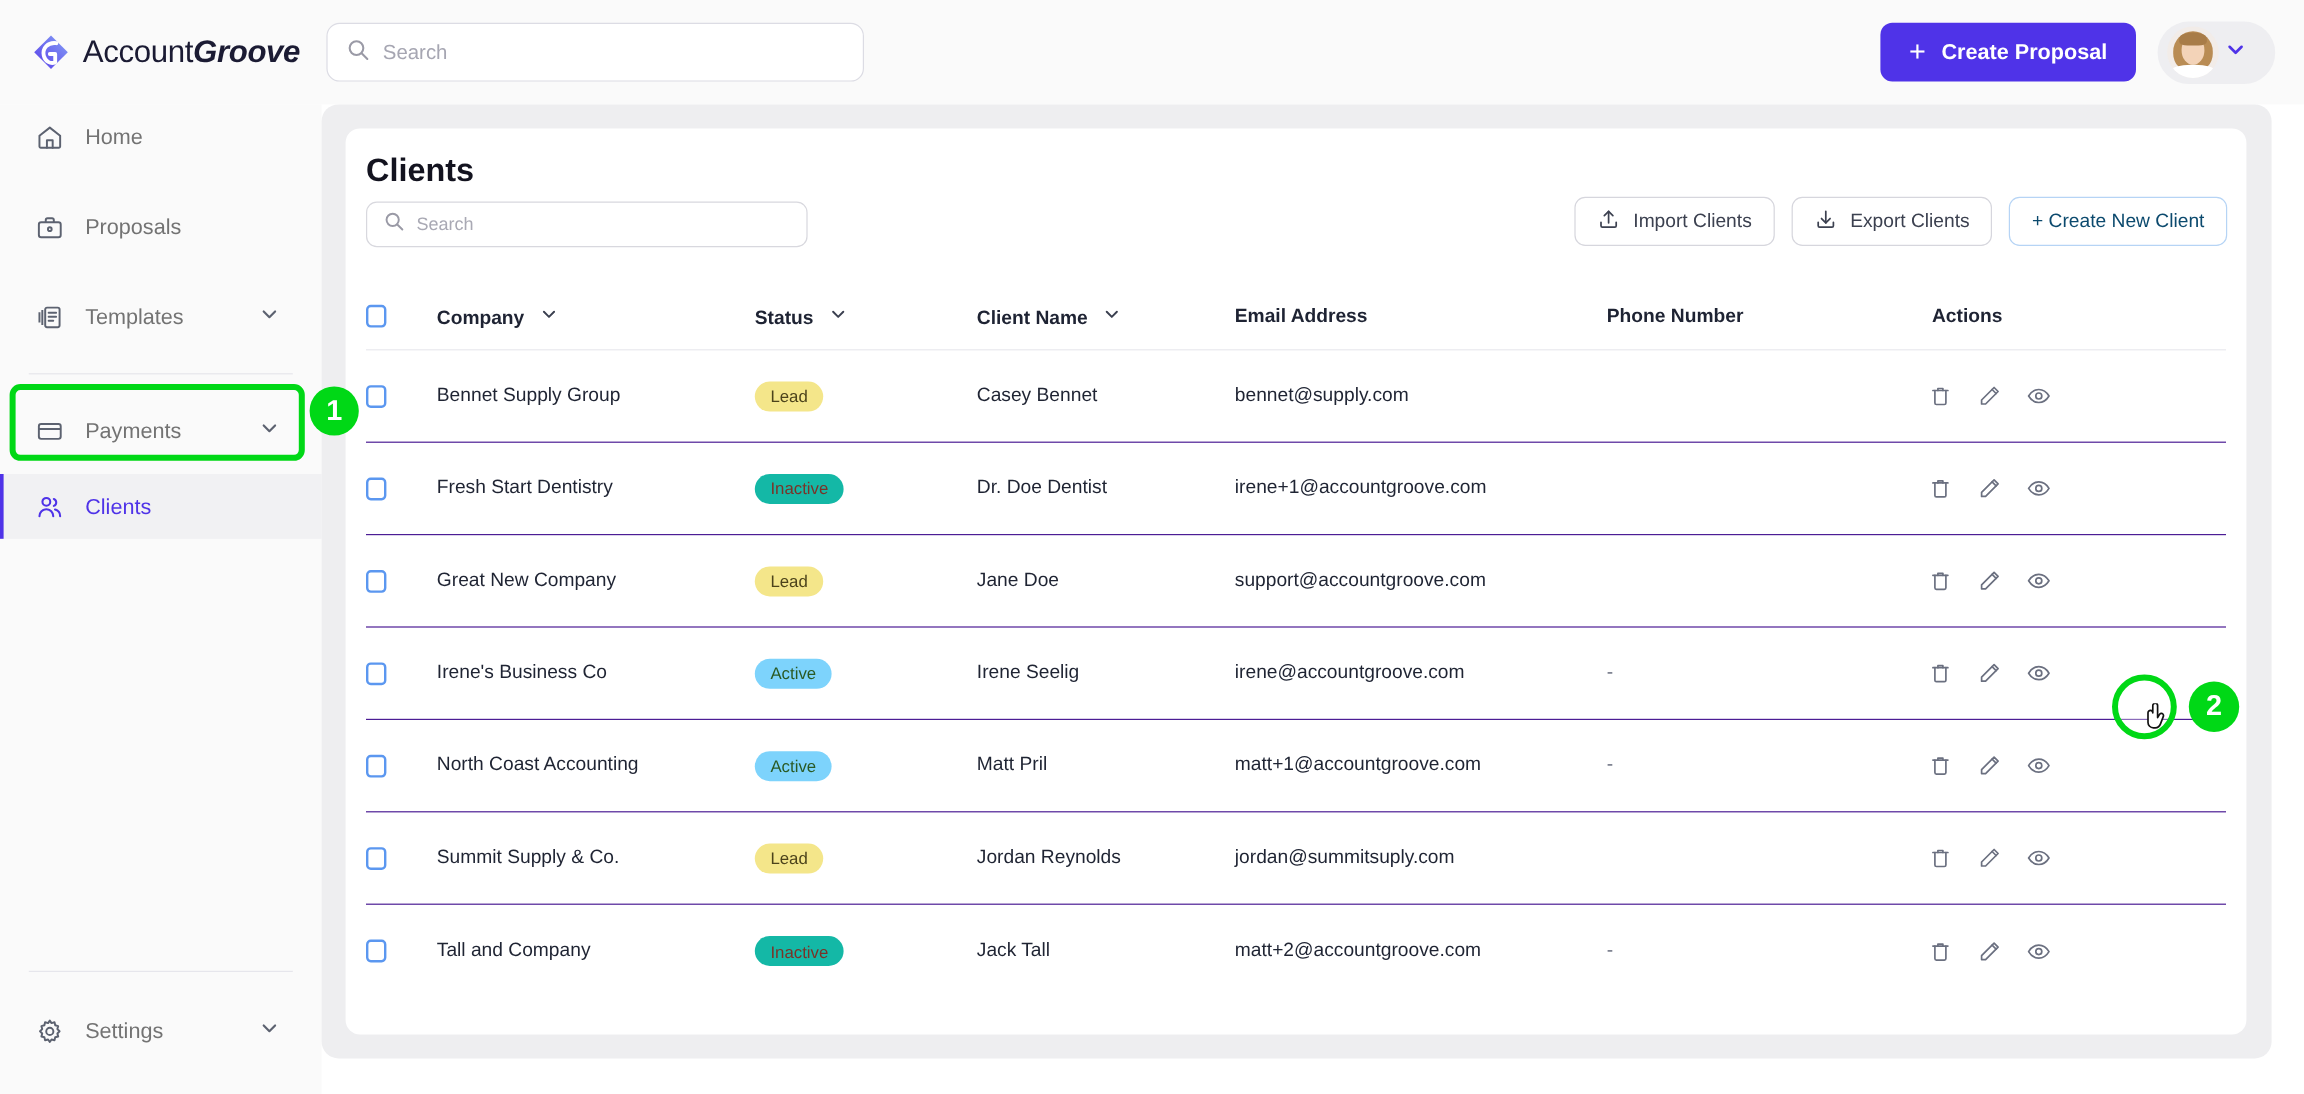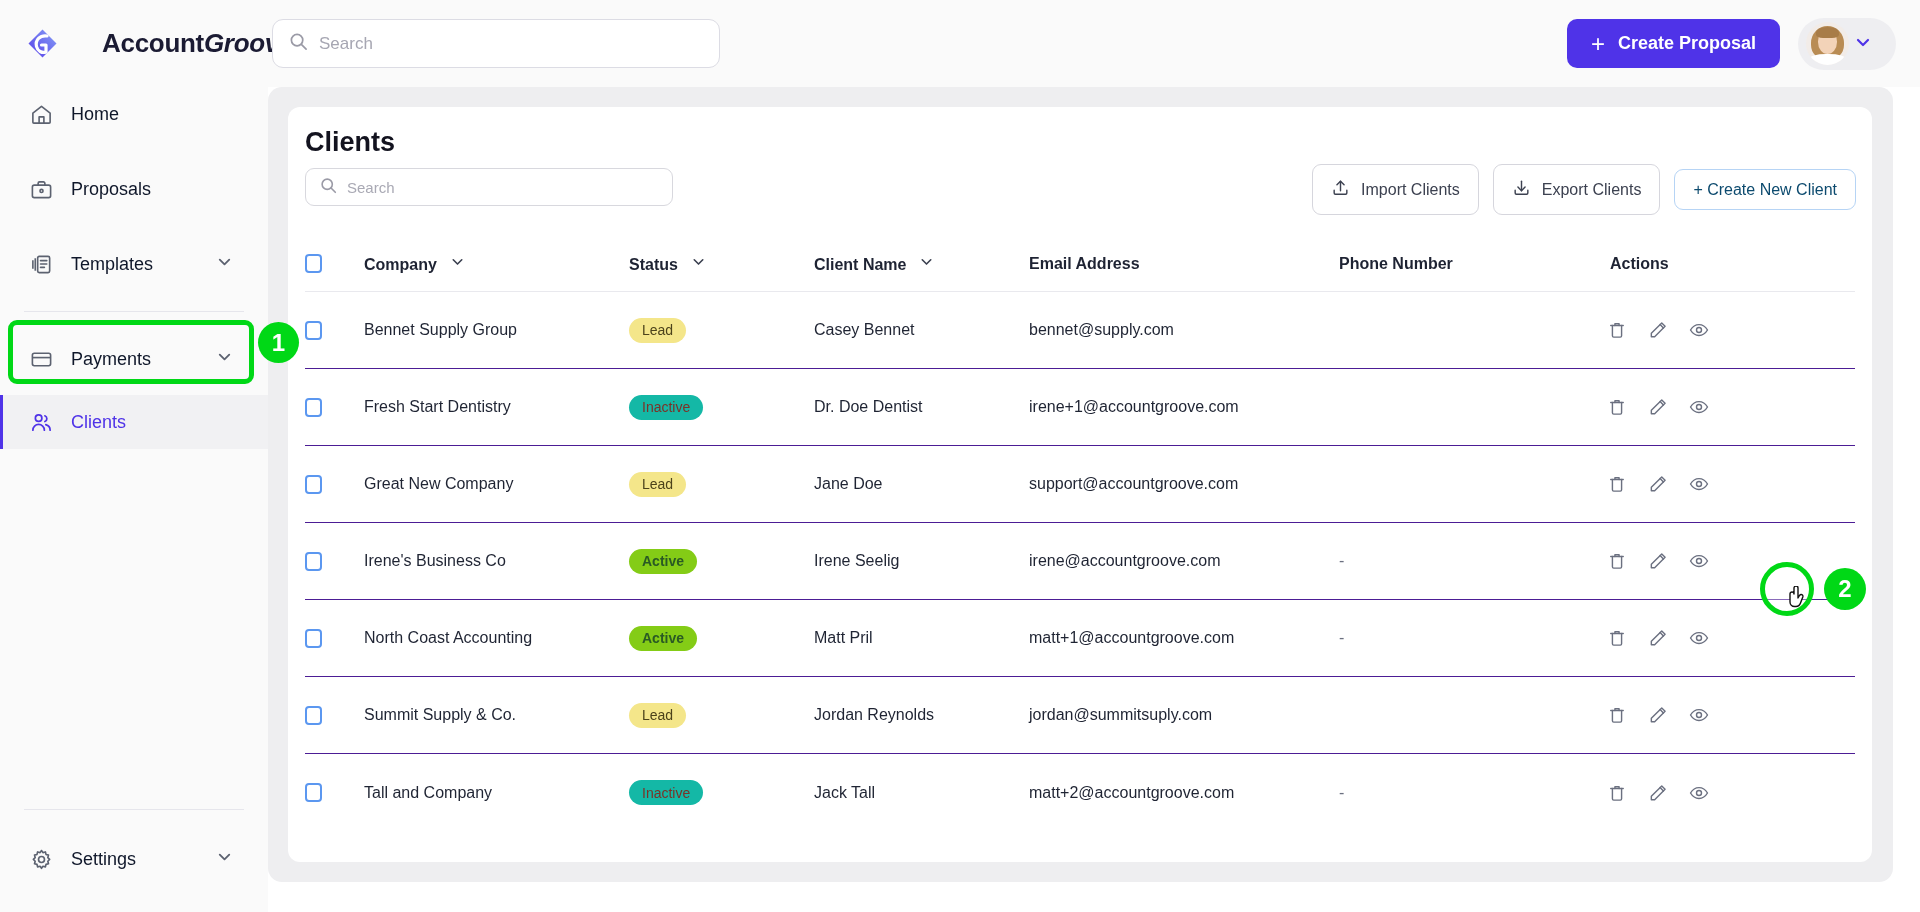--- a/index.html
+++ b/index.html
@@ -23,21 +23,21 @@
   }
   .brand {
     width: 268px; display: flex; align-items: center; gap: 11px;
     padding-left: 27px; height: 87px;
   }
   .brand-logo { width: 31px; height: 31px; flex: 0 0 auto; }
   .brand-text {
     font-size: 26px; color: #1b1b33; letter-spacing: -0.3px;
     white-space: nowrap;
   }
-  .brand-text .b1 { font-weight: bold; margin-left: 33px; }
+  .brand-text .b1 { font-weight: normal; }
   .brand-text .b2 { font-weight: bold; font-style: italic; }
 
   .top-search {
     margin-left: 4px;
     width: 448px; height: 49px;
     background: #ffffff; border: 1px solid #dcdce4; border-radius: 11px;
     display: flex; align-items: center; gap: 11px; padding: 0 16px;
   }
   .top-search .ph { font-size: 17px; color: #a6a6b2; }
 
@@ -71,21 +71,21 @@
      background:#ffffff; border-radius:46% 46% 0 0; }
   .chev-purple { color:#4f33e8; }
 
   
   .sidebar {
     position: absolute; left: 0; top: 87px; width: 268px; height: 825px;
     background: #fafafa;
   }
   .nav-item {
     height: 54px; display: flex; align-items: center; gap: 18px;
-    padding-left: 29px; color: #0f172a; font-size: 18px; cursor: pointer;
+    padding-left: 29px; color: #737373; font-size: 18px; cursor: pointer;
     position: relative;
   }
   .nav-item .nav-icon { width: 24px; height: 24px; flex: 0 0 auto;
      display:flex; align-items:center; justify-content:center; }
   .nav-item .chev { position: absolute; right: 34px; }
   .nav-item.active {
     background: #f1f1f3; color: #4f33e8; font-weight: 500;
   }
   .nav-item.active::before {
     content: ""; position: absolute; left: 0; top: 0; bottom: 0; width: 3px;
@@ -118,21 +118,21 @@
     border: 1px solid #d8d8de; border-radius: 9px; background: #fff;
     display: flex; align-items: center; gap: 10px; padding: 0 14px;
   }
   .card-search .ph { font-size: 15px; color: #a9a9b4; }
 
   .card-actions {
     position: absolute; right: 16px; top: 57px;
     display: flex; align-items: center; gap: 14px;
   }
   .btn-ghost {
-    height: 51px; border: 1px solid #d6d6dd; border-radius: 9px;
+    height: 41px; border: 1px solid #d6d6dd; border-radius: 9px;
     background: #fff; color: #3c4150; font-size: 16px; font-family: inherit;
     padding: 0 18px; display: flex; align-items: center; gap: 11px; cursor: pointer;
   }
   .btn-blue {
     height: 41px; border: 1px solid #b6d4f5; border-radius: 9px;
     background: #fff; color: #0c4a6e; font-size: 16px; font-family: inherit;
     padding: 0 18px; display: flex; align-items: center; cursor: pointer;
   }
 
   
@@ -161,21 +161,21 @@
     width: 17px; height: 19px; border: 2px solid #5b97f0; border-radius: 4px;
     background: #fff; cursor: pointer;
   }
   .badge {
     display: inline-flex; align-items: center; justify-content: center;
     height: 25px; padding: 0 13px; border-radius: 13px;
     font-size: 14px; font-weight: 500;
   }
   .badge-lead     { background: #f4e68a; color: #4c431b; }
   .badge-inactive { background: #14b8a6; color: #7a3328; }
-  .badge-active   { background: #84cc16; color: #2a5a24; font-weight: bold; }
+  .badge-active   { background: #7dd3fc; color: #2a5a24; }
   .act-ico { cursor: pointer; display: inline-flex; }
   .dash { color: #6b7080; }
 
   
   .anno-box {
     position: absolute; left: 8px; top: 320px; width: 246px; height: 64px;
     border: 5px solid #00d816; border-radius: 9px; pointer-events: none;
   }
   .anno-badge {
     position: absolute; border-radius: 50%; background: #00d816; color: #fff;

